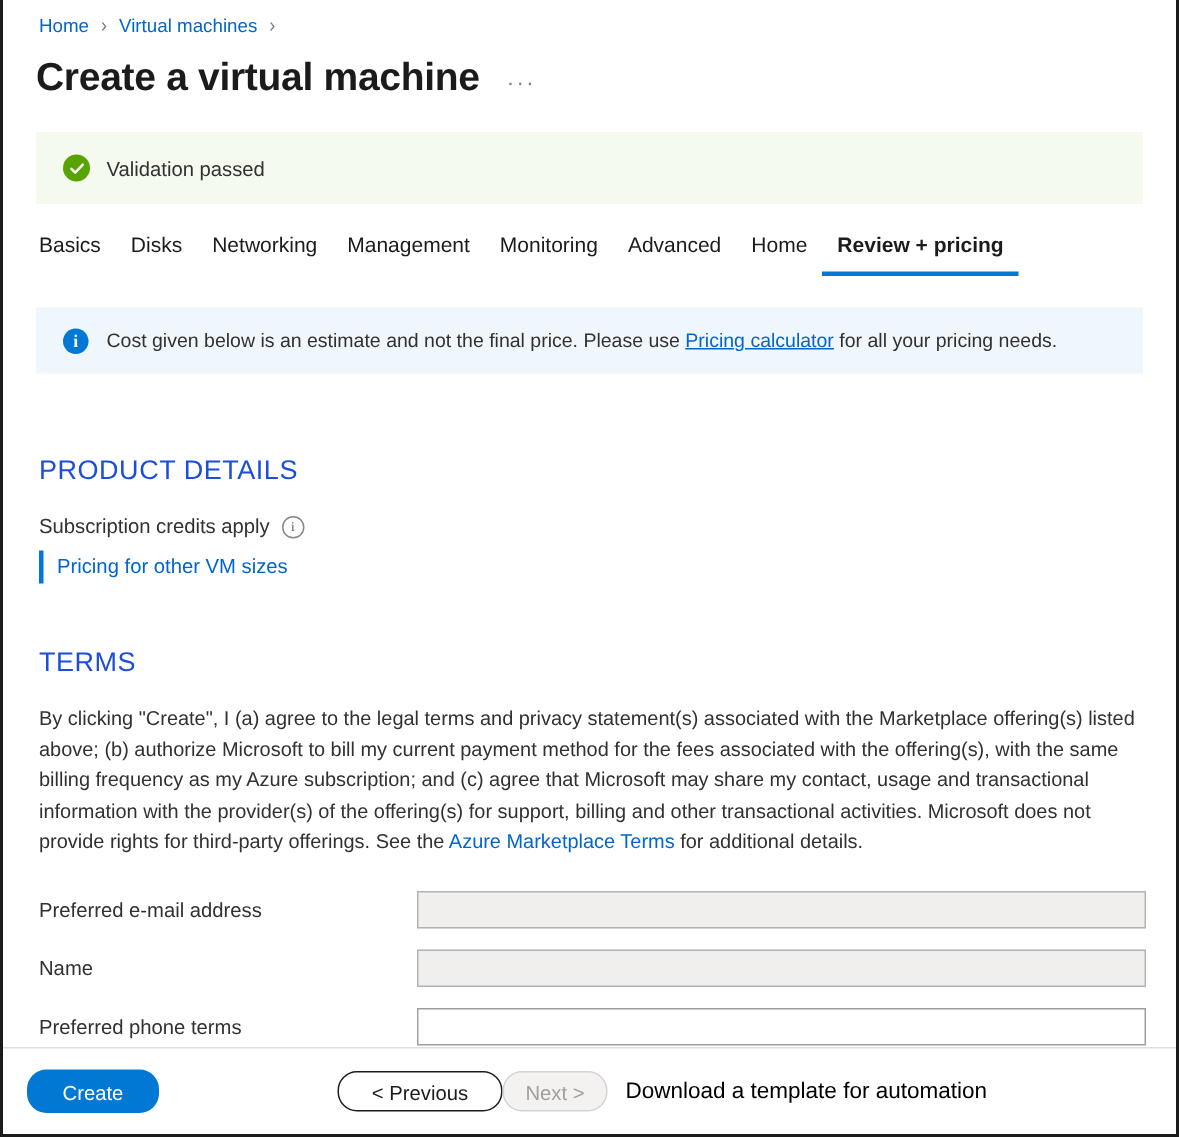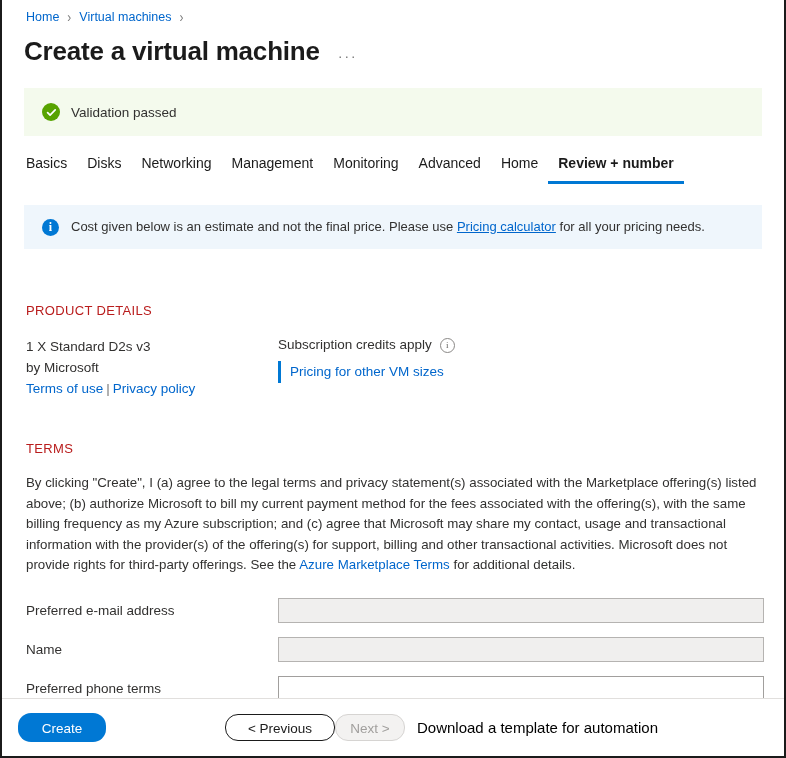--- a/index.html
+++ b/index.html
@@ -158,22 +158,22 @@
     line-height: 18px;
   }
   .inline-link {
     color: #0066cc;
     cursor: pointer;
   }
   .inline-link.underline { text-decoration: underline; }
 
   
   .section-head {
-    font-size: 13px;
-    color: #b91c1c;
+    font-size: 18px;
+    color: #1d4ed8;
     letter-spacing: 0.35px;
     margin: 14px 0 0 24px;
   }
   #product-details-head { margin-top: 54px; }
   #terms-head { margin-top: 42px; }
 
   .product-grid {
     display: flex;
     margin: 18px 0 0 24px;
   }
@@ -360,36 +360,31 @@
     </div>
 
     <div class="tabs">
       <div class="tab">Basics</div>
       <div class="tab">Disks</div>
       <div class="tab">Networking</div>
       <div class="tab">Management</div>
       <div class="tab">Monitoring</div>
       <div class="tab">Advanced</div>
       <div class="tab">Home</div>
-      <div class="tab active">Review + number</div>
+      <div class="tab active">Review + pricing</div>
     </div>
 
     <div class="info-banner">
       <span class="info-icon">i</span>
       <span class="info-text"><span>Cost given below is an estimate and not the final price. Please use</span>&nbsp;<span class="inline-link underline">Pricing calculator</span>&nbsp;<span>for all your pricing needs.</span></span>
     </div>
 
     <div class="section-head" id="product-details-head">PRODUCT DETAILS</div>
 
     <div class="product-grid">
-      <div class="product-left">
-        <div>1 X Standard D2s v3</div>
-        <div class="muted">by Microsoft</div>
-        <div><span class="inline-link">Terms of use</span><span class="sep-pipe">|</span><span class="inline-link">Privacy policy</span></div>
-      </div>
       <div class="product-right">
         <div class="credits-row">
           <span>Subscription credits apply</span>
           <span class="info-outline-icon">i</span>
         </div>
         <div class="price-block">
           <div class="price-link">Pricing for other VM sizes</div>
         </div>
       </div>
     </div>

